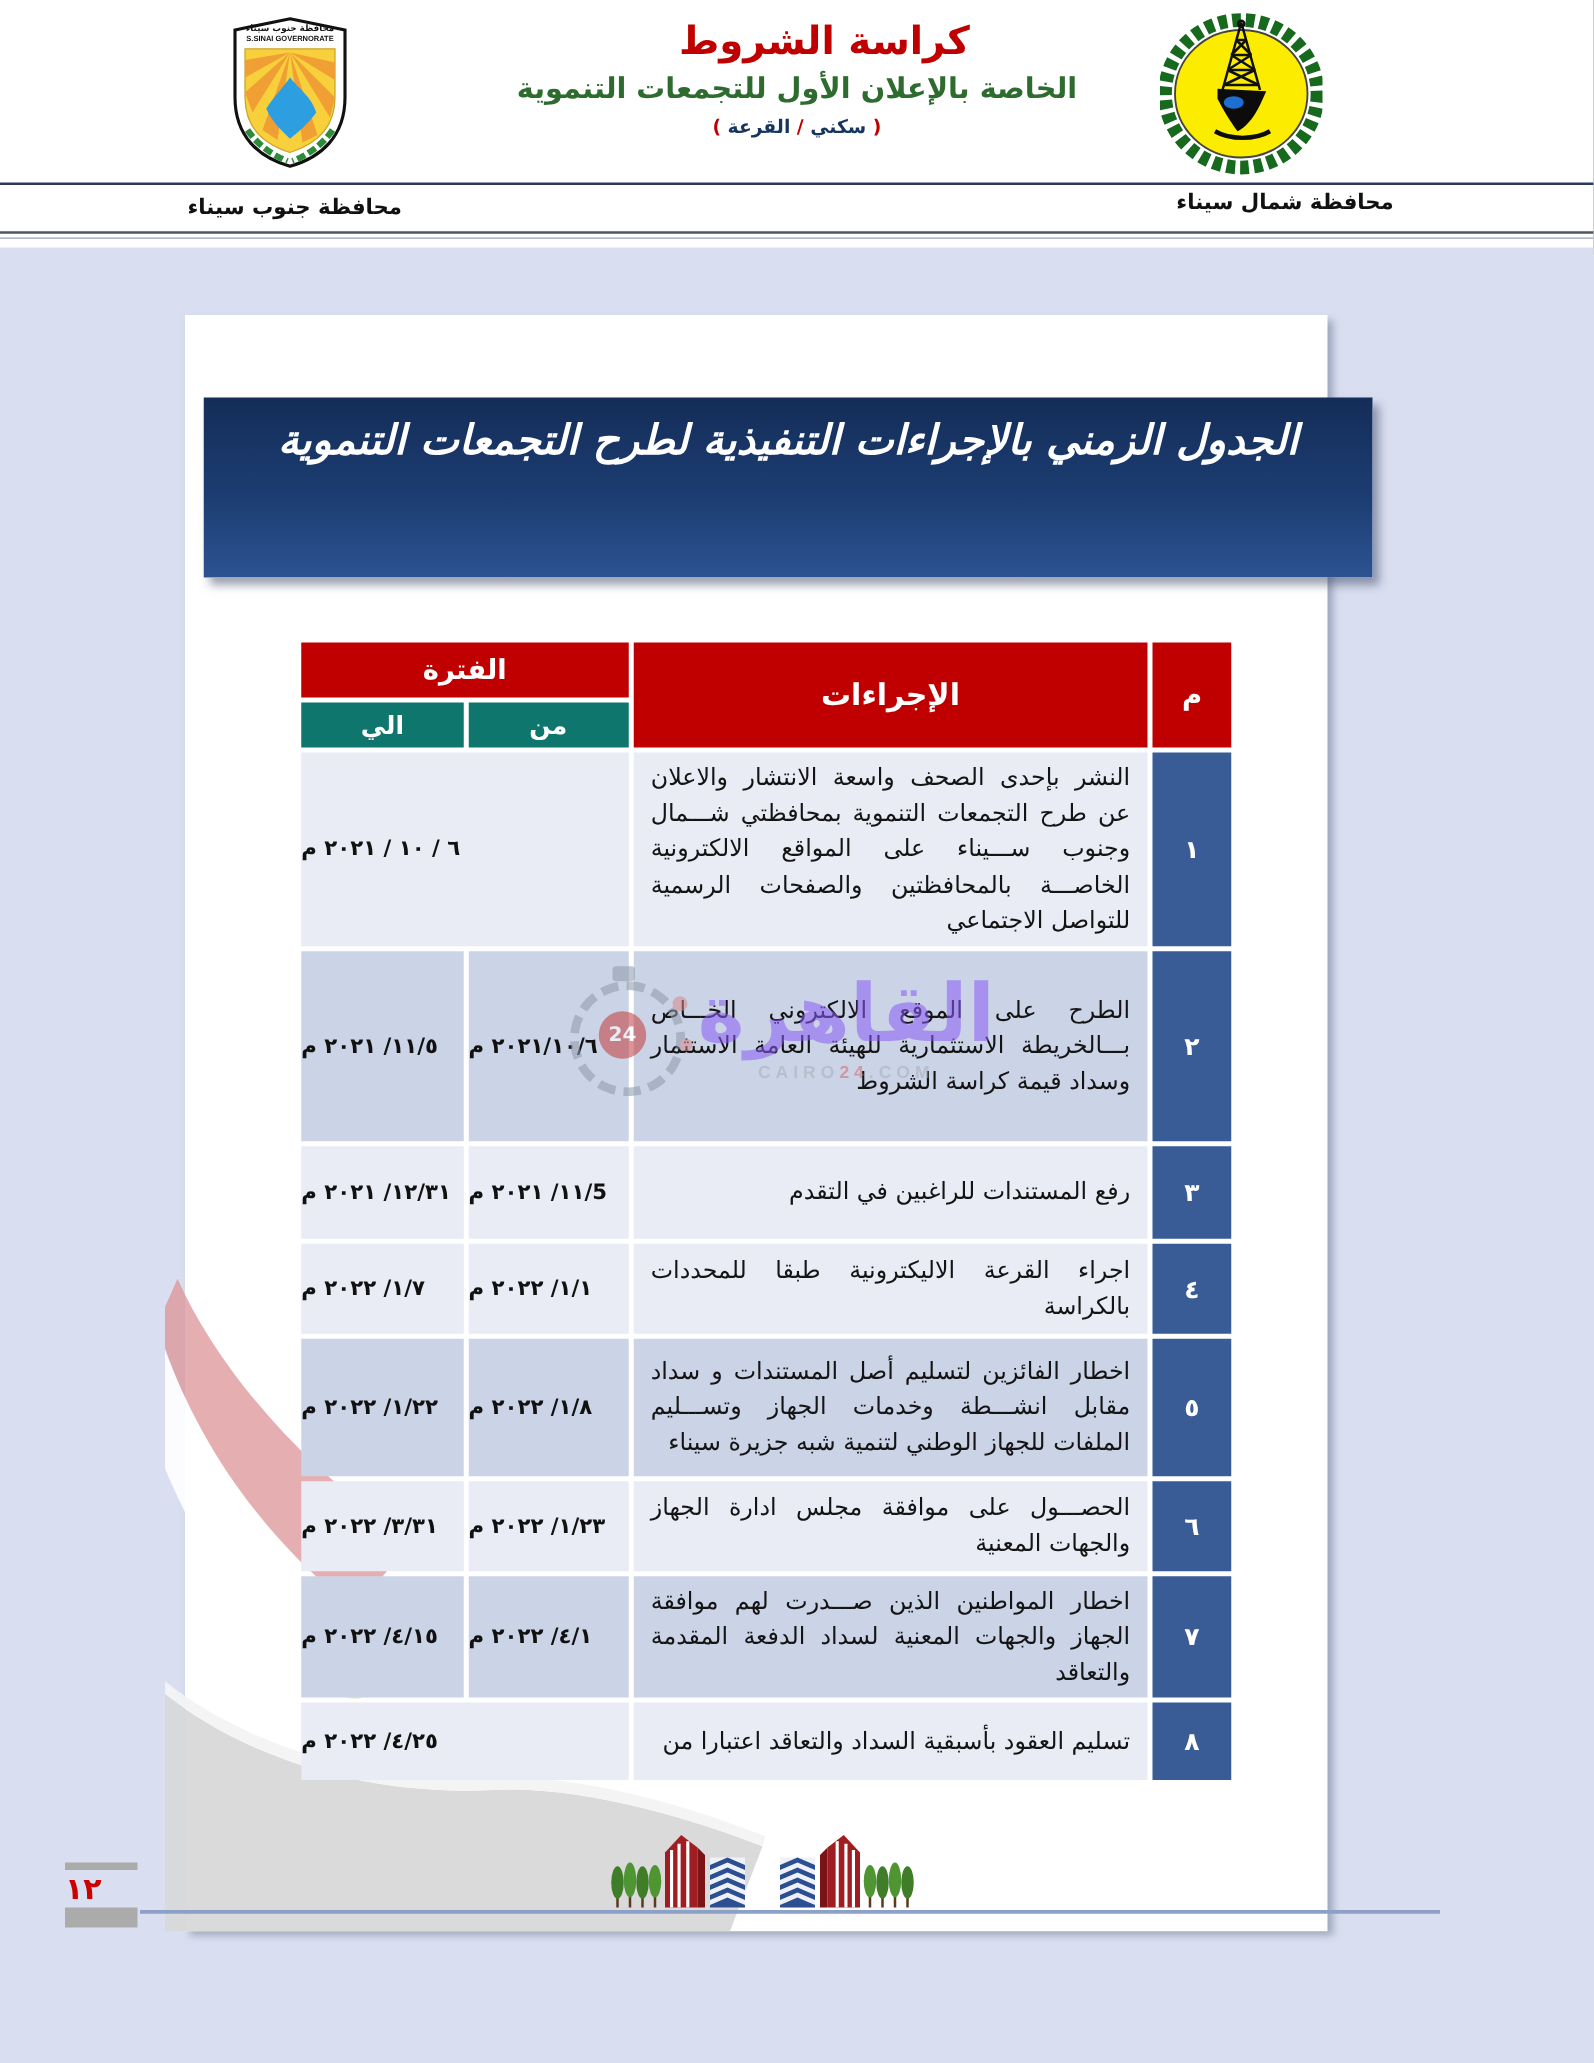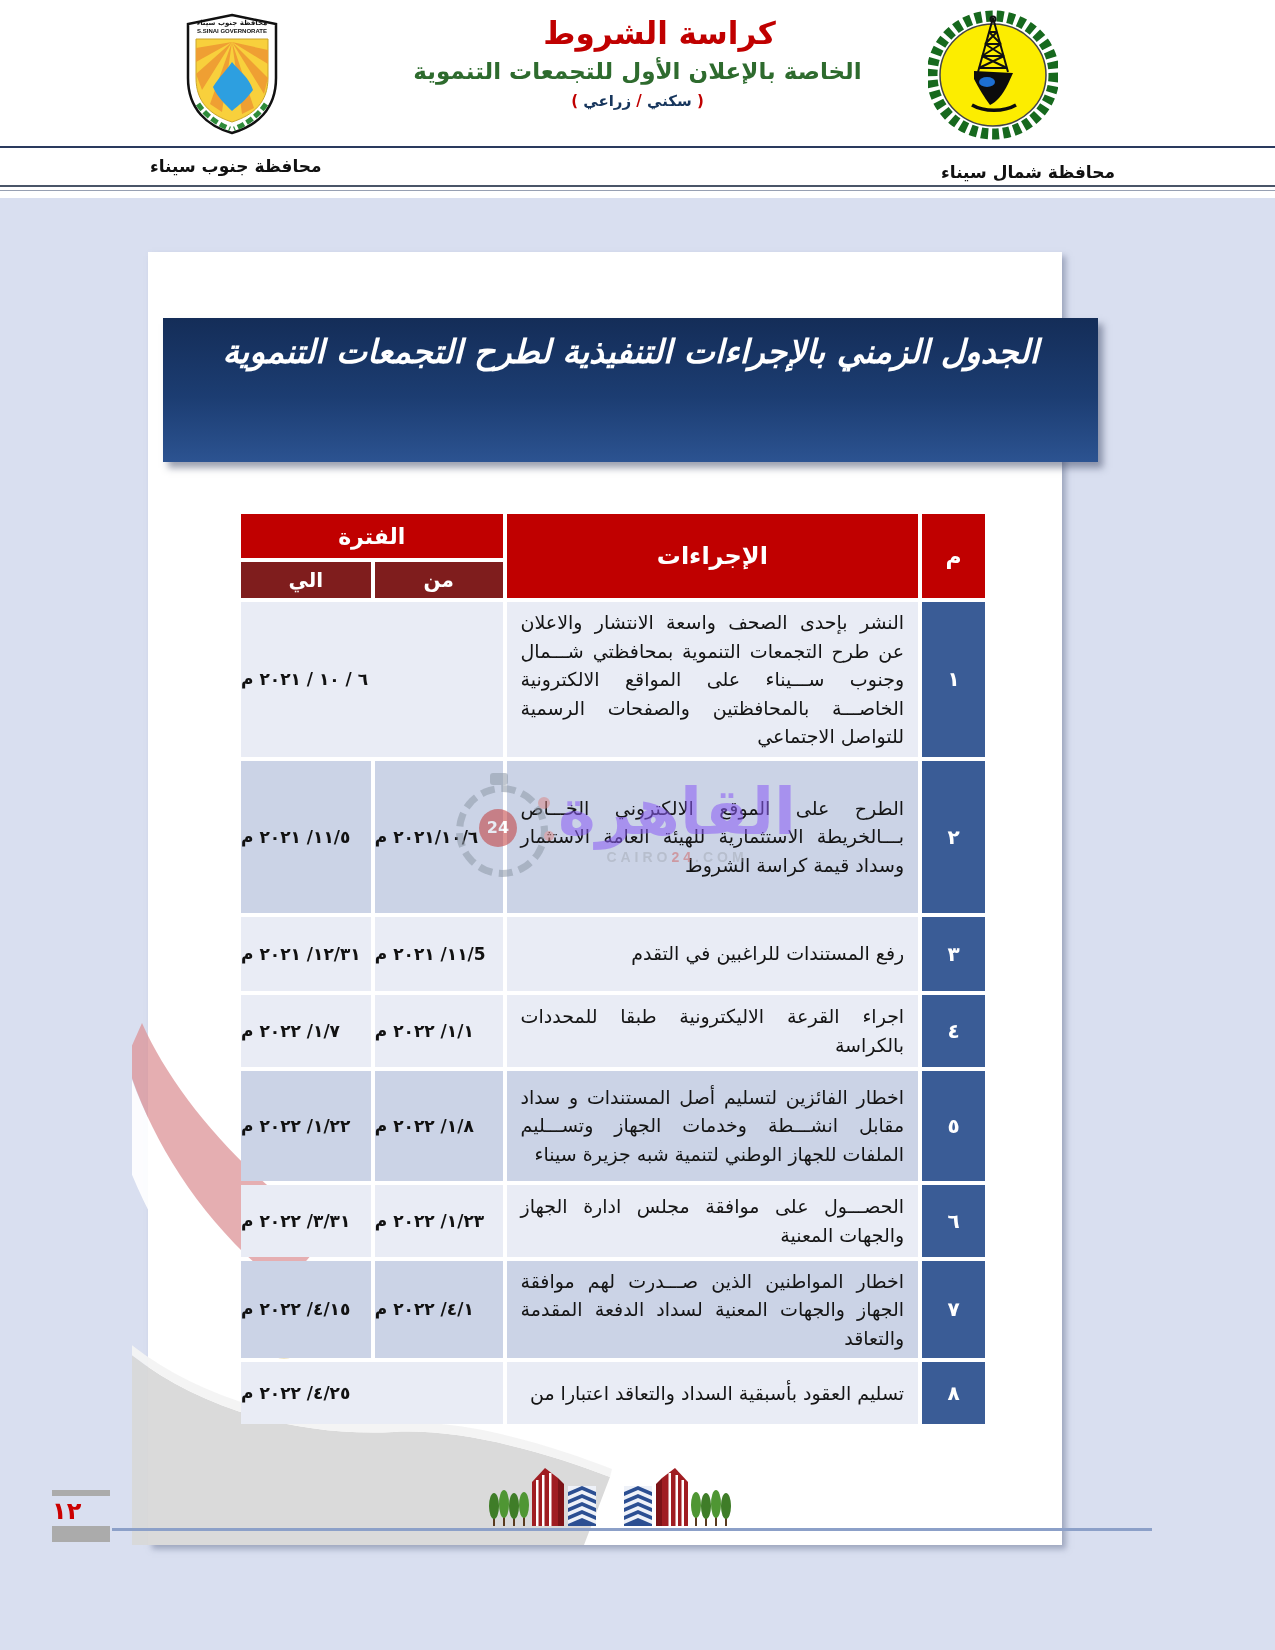--- a/index.html
+++ b/index.html
@@ -7,41 +7,41 @@
         font-family:"DejaVu Sans",sans-serif;}
   
   .hdr-center{position:absolute;left:0;right:0;top:16px;text-align:center;z-index:6;}
   .hdr-title{font-size:31px;font-weight:bold;color:#c00000;line-height:1.1;padding-left:44px;}
   .hdr-sub{font-size:23px;font-weight:bold;color:#2e6b2e;margin-top:8px;}
   .hdr-type{font-size:15px;font-weight:bold;margin-top:8px;direction:rtl;}
   .hdr-type .rd{color:#c00000;} .hdr-type .nv{color:#17365d;}
   .rule-top{position:absolute;left:0;right:0;top:146px;height:2px;background:#2a3a5e;}
   .gov-band{position:absolute;left:0;right:0;top:150px;height:34px;}
   .gov-left{position:absolute;left:150px;top:6px;font-size:17px;font-weight:bold;color:#111;}
-  .gov-right{position:absolute;right:160px;top:12px;font-size:17px;font-weight:bold;color:#111;}
+  .gov-right{position:absolute;right:160px;top:2px;font-size:17px;font-weight:bold;color:#111;}
   .rule-b1{position:absolute;left:0;right:0;top:185px;height:2px;background:#4a5568;}
   .rule-b2{position:absolute;left:0;right:0;top:190px;height:1px;background:#97a0b2;}
   .logo{position:absolute;z-index:6;}
   
   .bg{position:absolute;left:0;right:0;top:198px;bottom:0;background:#d9dff0;}
   .card{position:absolute;left:148px;top:252px;width:914px;height:1293px;background:#fff;
         box-shadow:4px 4px 6px rgba(110,120,150,.55);z-index:0;}
   .flag{position:absolute;left:132px;top:985px;z-index:1;}
   
   .banner{position:absolute;left:163px;top:318px;width:935px;height:144px;z-index:4;
         background:linear-gradient(180deg,#142d58 0%,#1c3d72 55%,#2c5391 100%);
         box-shadow:5px 6px 7px rgba(60,70,100,.5);text-align:center;direction:rtl;font-style:italic;}
   .banner-l1{font-size:33px;font-weight:bold;color:#ffffff;margin-top:14px;letter-spacing:0;}
   .banner-l2{font-size:29px;font-weight:bold;color:#ccd6ee;margin-top:12px;}
   
   .tbl-wrap{position:absolute;left:237px;top:510px;z-index:2;}
   table.sched{border-collapse:separate;border-spacing:4px;direction:rtl;width:752px;table-layout:fixed;}
   table.sched td,table.sched th{padding:0;}
   th.red{background:#c00000;color:#fff;font-weight:bold;text-align:center;vertical-align:middle;}
-  th.blue{background:#7f1d1d;color:#fff;font-weight:bold;text-align:center;vertical-align:middle;font-size:20px;}
+  th.blue{background:#0f766e;color:#fff;font-weight:bold;text-align:center;vertical-align:middle;font-size:20px;}
   .h-period{font-size:22px;} .h-proc{font-size:24px;} .h-num{font-size:22px;}
   td.num{background:#3a5c96;color:#fff;font-weight:bold;font-size:20px;text-align:center;vertical-align:middle;}
   tr.light td.cell{background:#e9ecf5;}
   tr.dark td.cell{background:#cbd3e6;}
   td.proc{font-size:19px;color:#141414;text-align:justify;vertical-align:middle;line-height:1.5;}
   td.proc .in{display:block;padding:6px 14px;}
   td.dt{text-align:left;vertical-align:middle;font-weight:bold;font-size:17px;color:#111;}
   .dtv{direction:ltr;unicode-bidi:bidi-override;display:inline-block;}
   
   .wm{position:absolute;left:452px;top:752px;width:360px;height:140px;z-index:5;opacity:.55;
@@ -86,21 +86,21 @@
         <polygon points="54,30 90,52 90,38"></polygon>
     </g>
     <path d="M54,50 C61,59 71,65 75,78 C67,89 61,93 54,99 C47,92 40,86 35,75 C41,65 48,59 54,50 Z" fill="#2d9fe0"></path>
     <path d="M20,92 C28,104 40,112 52,117" fill="none" stroke="#2e8b3a" stroke-width="5" stroke-dasharray="7,3"></path>
     <path d="M88,92 C80,104 68,112 56,117" fill="none" stroke="#2e8b3a" stroke-width="5" stroke-dasharray="7,3"></path>
   </svg>
 
   <div class="hdr-center">
     <div class="hdr-title">كراسة الشروط</div>
     <div class="hdr-sub">الخاصة بالإعلان الأول للتجمعات التنموية</div>
-    <div class="hdr-type"><span class="rd">( </span><span class="nv">سكني</span><span class="rd"> / </span><span class="nv">زراعي</span><span class="rd"> )</span></div>
+    <div class="hdr-type"><span class="rd">( </span><span class="nv">سكني</span><span class="rd"> / </span><span class="nv">القرعة</span><span class="rd"> )</span></div>
   </div>
 
   <svg class="logo" style="left:928px;top:8px;" width="130" height="132" viewBox="0 0 130 132">
     <ellipse cx="65" cy="67" rx="61" ry="59" fill="none" stroke="#17691e" stroke-width="11" stroke-dasharray="7,4"></ellipse>
     <ellipse cx="65" cy="67" rx="53" ry="51" fill="#fced00" stroke="#444" stroke-width="1.5"></ellipse>
     <g stroke="#101010" stroke-width="2" fill="none">
       <circle cx="65" cy="11" r="2.5"></circle>
       <path d="M65,10 L50,64 M65,10 L80,64"></path>
       <path d="M61,24 H69 M57,36 H73 M54,48 H76 M51,60 H79"></path>
       <path d="M61,24 L73,36 M69,24 L57,36 M57,36 L76,48 M73,36 L54,48 M54,48 L79,60 M76,48 L51,60"></path>

